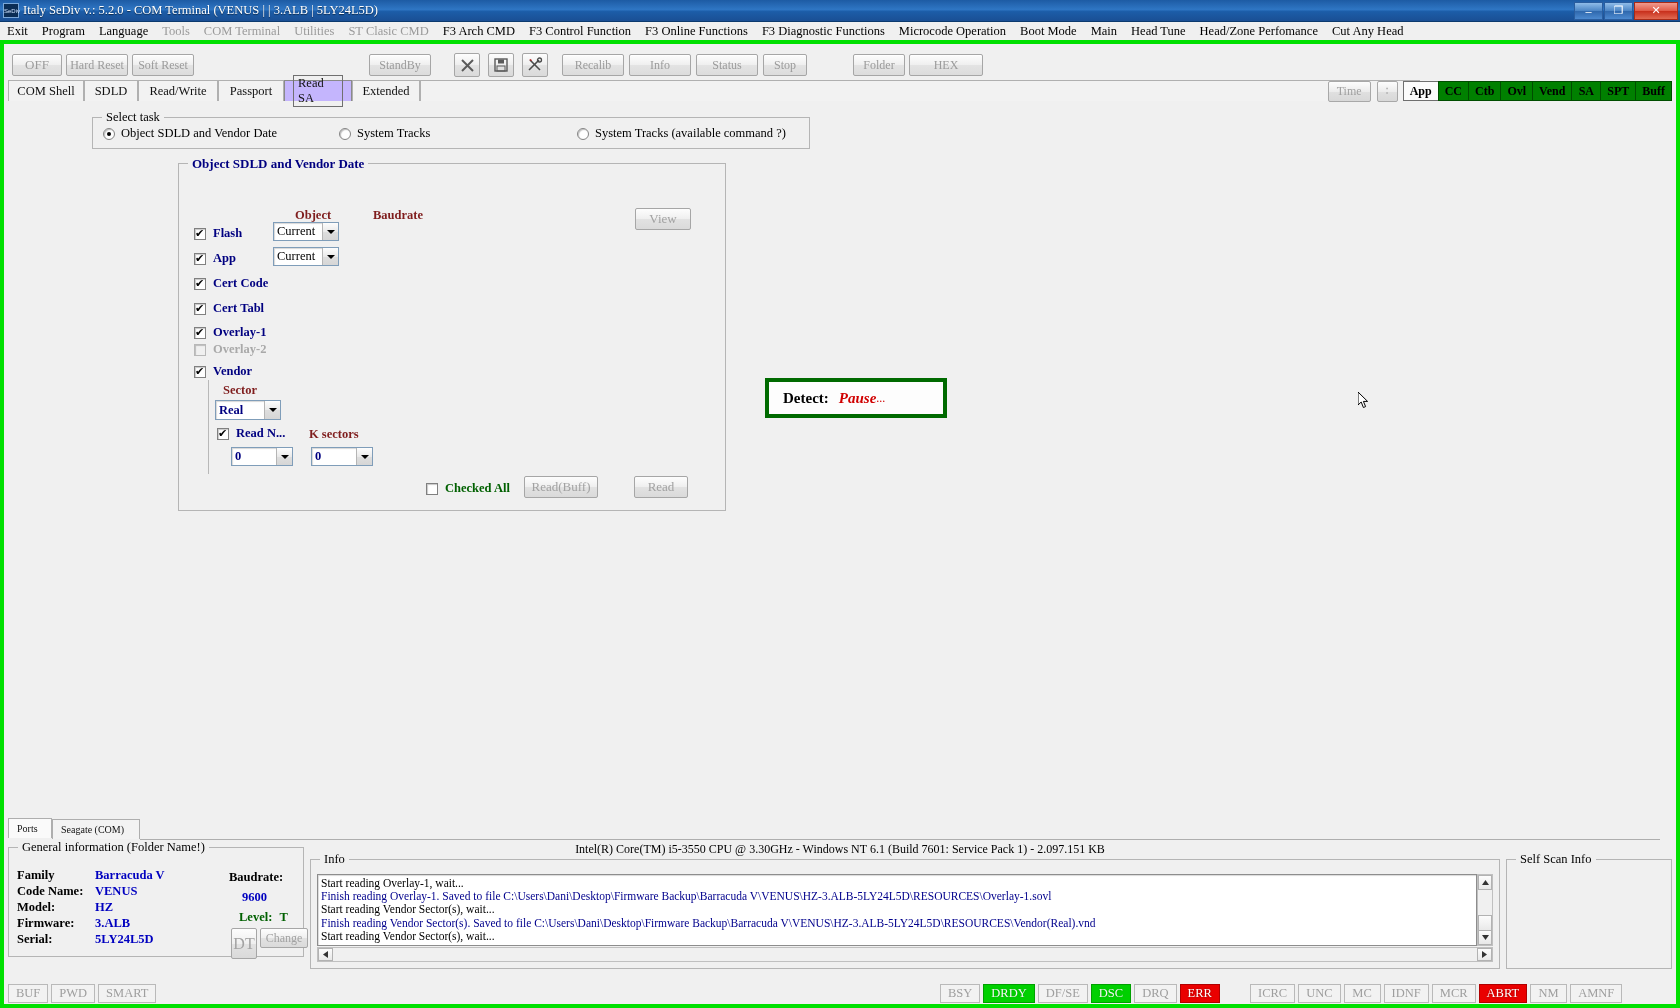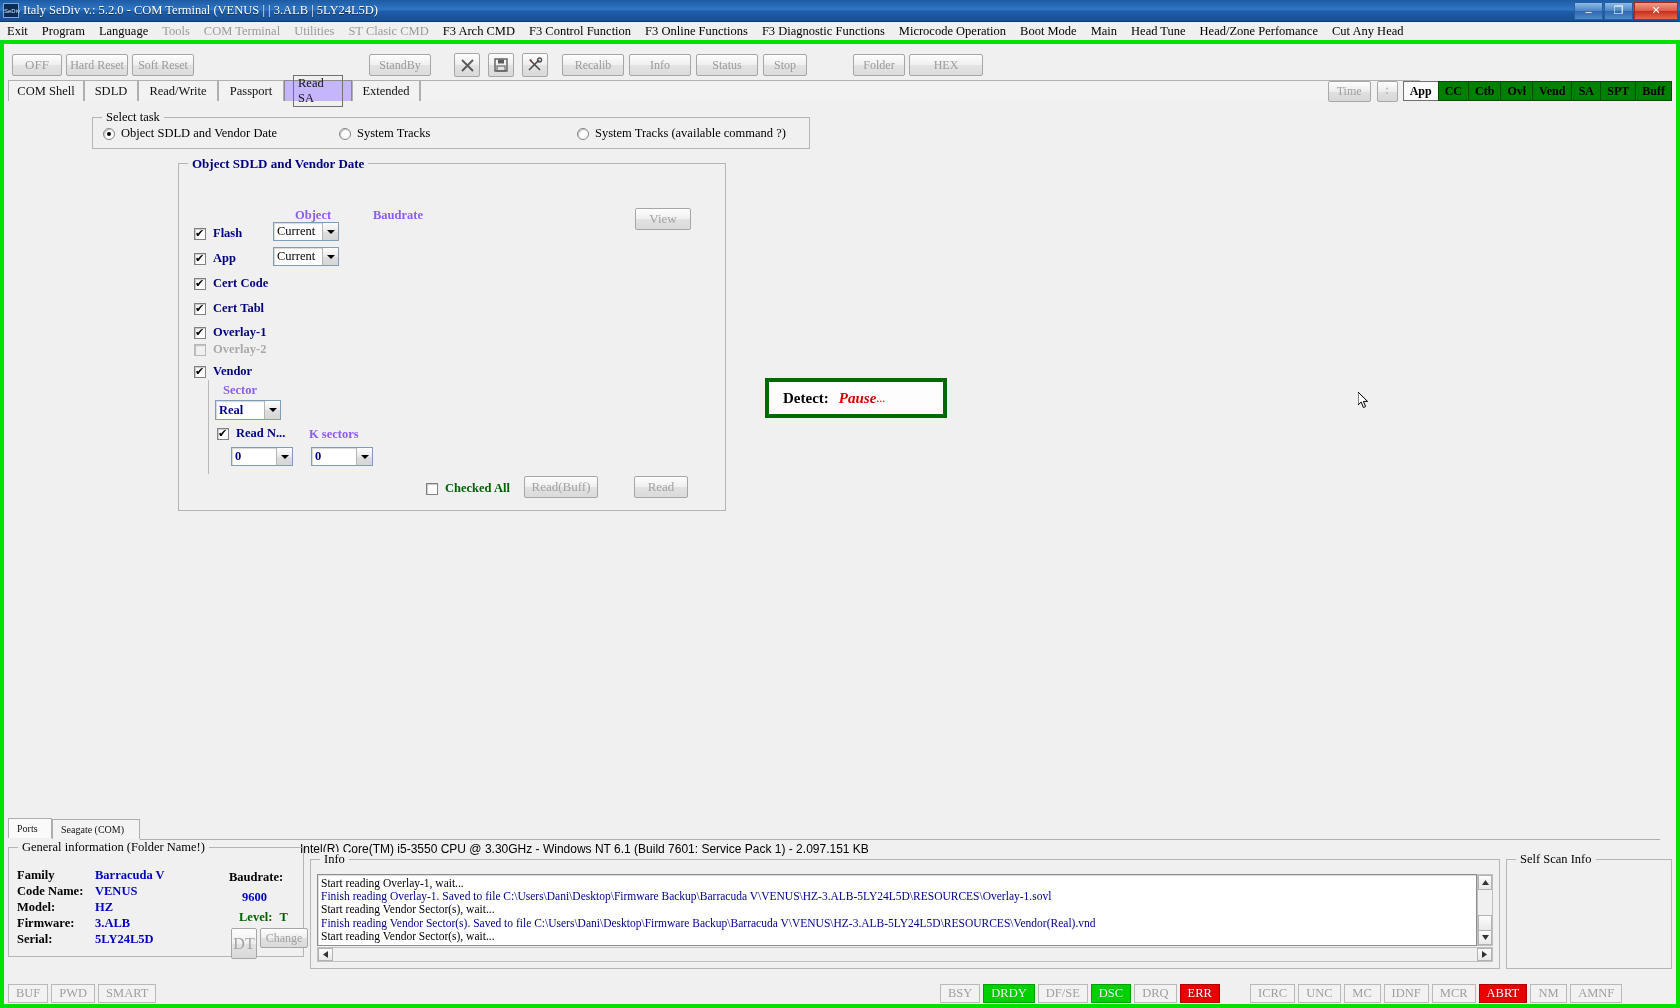--- a/index.html
+++ b/index.html
@@ -139,21 +139,21 @@
     margin-right:7px; position:relative; flex:none;
   }
   .cbx.on .box:after {
     content:"\2714"; position:absolute; left:0px; top:-3px;
     font-size:11px; color:#000; line-height:14px;
   }
   .cbx .lbl { font-weight:bold; color:#000080; white-space:nowrap; }
   .cbx.dis .box { background:#f0f0f0; border-color:#b8b8b8; }
   .cbx.dis .lbl { color:#a9a9a9; }
 
-  .hdr { position:absolute; font-size:12.5px; font-weight:bold; color:#8b5cf6; font-family:"Liberation Serif", serif; }
+  .hdr { position:absolute; font-size:12.5px; font-weight:bold; color:#7f1d1d; font-family:"Liberation Serif", serif; }
 
   
   .tinput {
     position:absolute; background:#fff; border:1px solid #7f9db9;
     font-size:12px; font-family:"Liberation Serif", serif; color:#000;
     display:flex; align-items:center; padding:0 3px;
     box-shadow: inset 1px 1px 1px rgba(0,0,0,.16);
     overflow:hidden; white-space:nowrap;
   }
 
@@ -237,21 +237,22 @@
     height:19px; min-width:37px; padding:0 7px;
     border:1px solid #b9b9b9; margin-right:3px;
     display:flex; align-items:center; justify-content:center;
     font-size:12.5px; font-family:"Liberation Serif", serif;
     color:#9e9e9e; background:#f2f2f2;
   }
   .flag.green { background:#00d000; color:#f5f5f5; border-color:#00a000; text-shadow:0 0 2px #0a0; }
   .flag.red   { background:#ea0000; color:#fff; border-color:#b00000; text-shadow:0 0 2px #800; }
 
   .cpuline {
-    position:absolute; font-size:12px; font-family:Liberation Sans, sans-serif; color:#000;
+    position:absolute; font-size:12px; font-family:Liberation Serif, serif; color:#000;
+    text-align:center;
   }
 </style>
 </head>
 <body>
 
 <div id="titlebar">
   <div class="tb-icon">SeDiv</div>
   <div class="tb-title">Italy  SeDiv v.: 5.2.0 - COM Terminal  (VENUS |  | 3.ALB | 5LY24L5D)</div>
   <div class="tb-spacer"></div>
   <div class="tb-btns">

